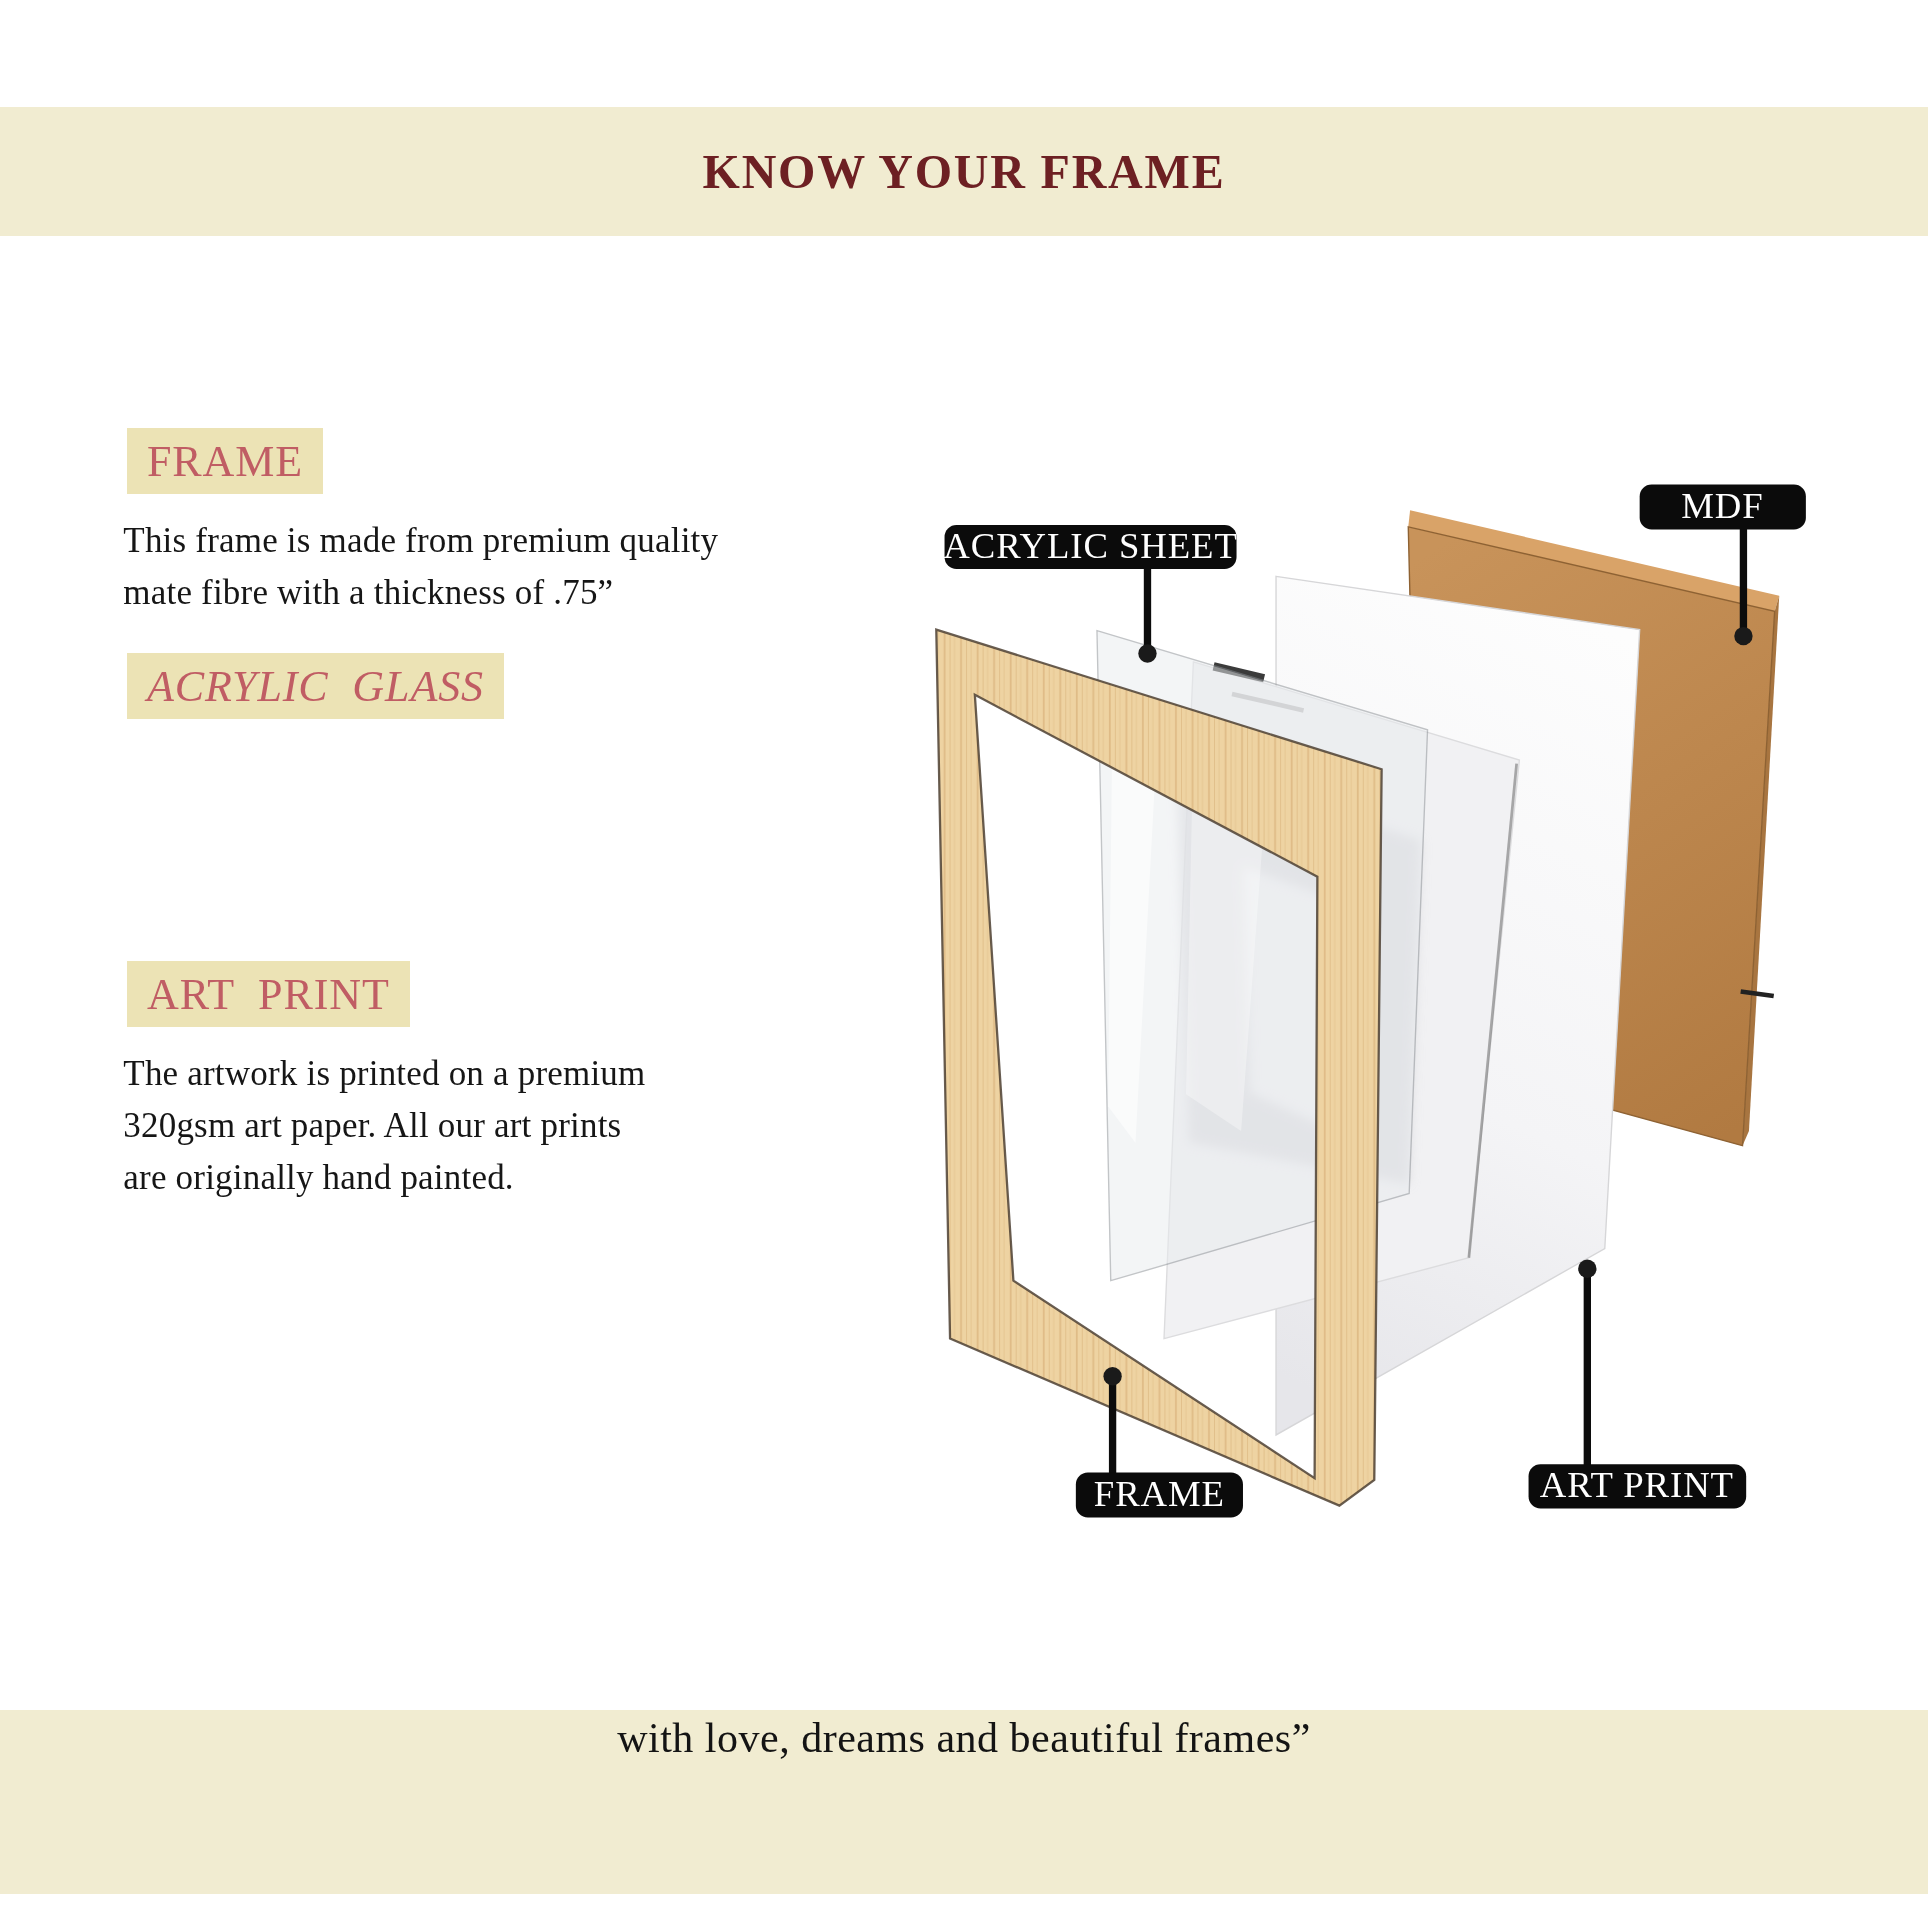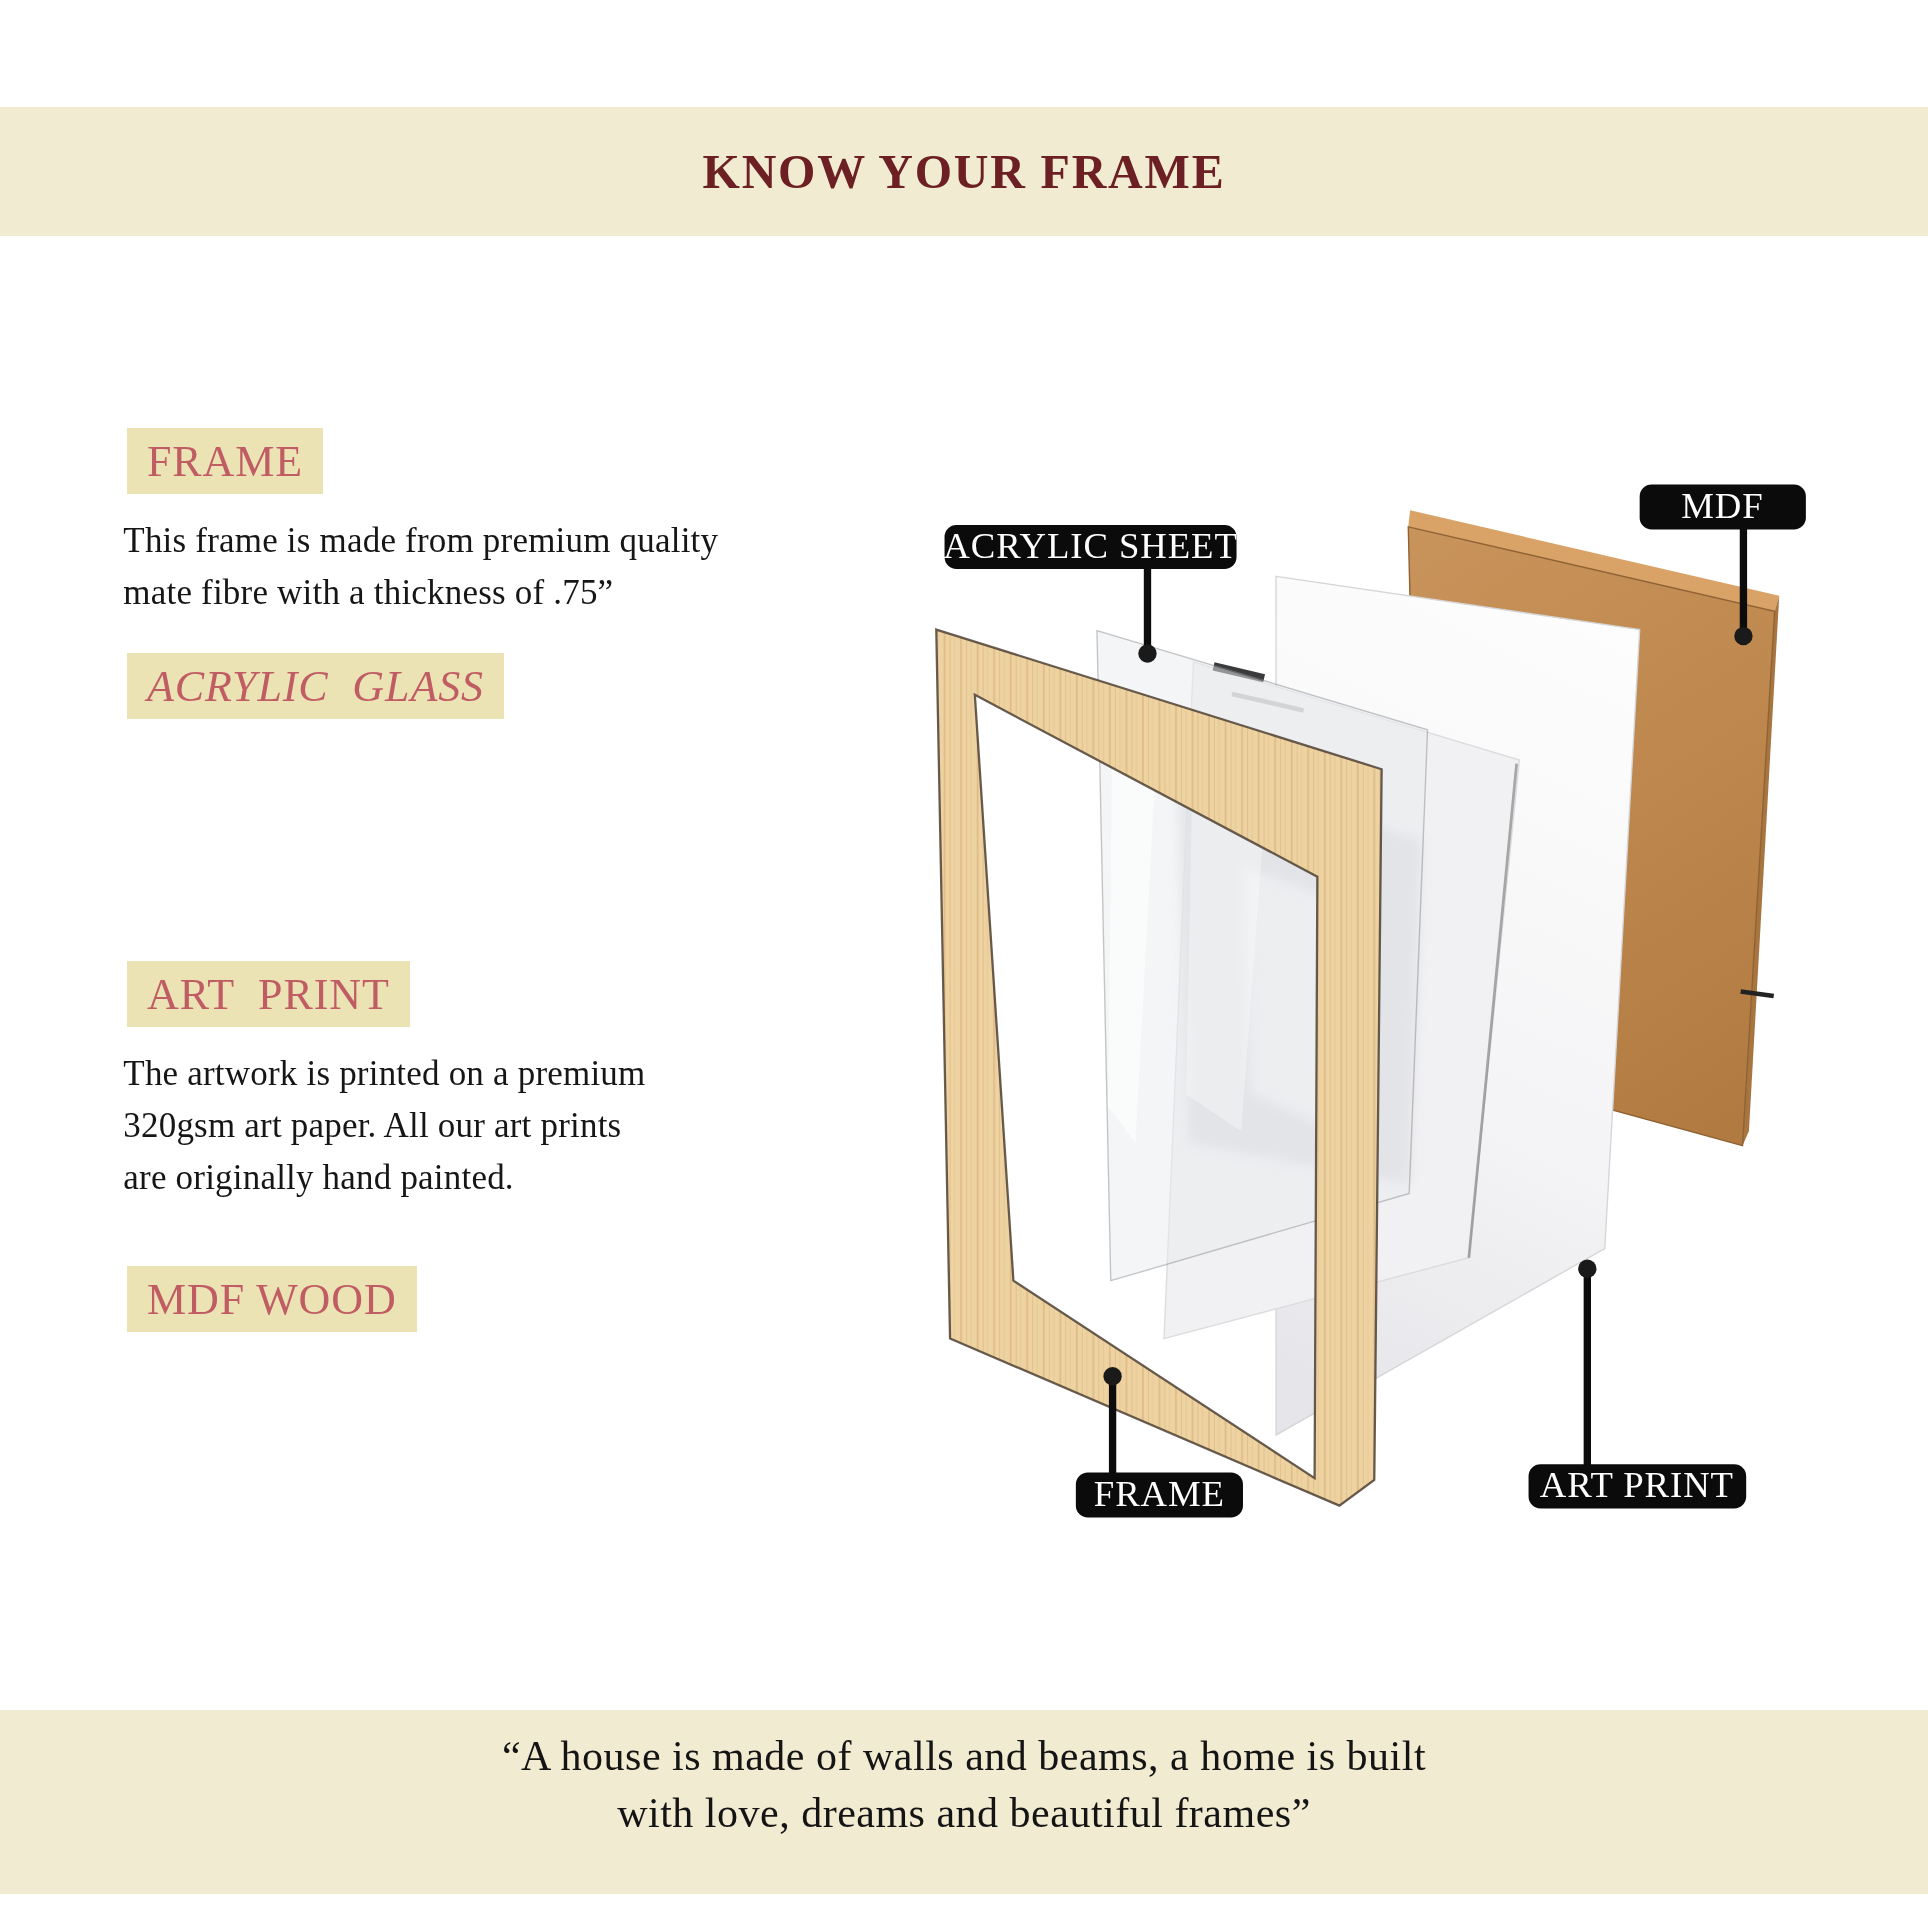--- a/index.html
+++ b/index.html
@@ -52,21 +52,20 @@
 </div>
 
 <div class="section" style="top:961px;">
   <span class="tag">ART  PRINT</span>
   <p class="sec-body">The artwork is printed on a premium
 320gsm art paper. All our art prints
 are originally hand painted.</p>
 </div>
 
 <div class="section" style="top:1266px;">
-  <span class="tag">MDF WOOD</span>
 </div>
 
 <svg id="diagram" viewBox="950 460 1150 1300">
   <defs>
     <linearGradient id="mdfGrad" gradientUnits="userSpaceOnUse" x1="1560" y1="600" x2="1940" y2="1200">
       <stop offset="0" stop-color="#c8935a"></stop>
       <stop offset="1" stop-color="#b17a41"></stop>
     </linearGradient>
     <linearGradient id="sheetGrad" gradientUnits="userSpaceOnUse" x1="1780" y1="700" x2="1400" y2="1500">
       <stop offset="0" stop-color="#fdfdfd"></stop>
@@ -134,16 +133,15 @@
     <text class="callout-text" x="1263" y="1640" text-anchor="middle">FRAME</text>
 
     <line x1="1729" y1="1382" x2="1729" y2="1600" stroke="#0c0c0c" stroke-width="8"></line>
     <circle cx="1729" cy="1382" r="10" fill="#1a1a1a"></circle>
     <rect x="1665" y="1595" width="237" height="48" rx="13" fill="#0b0b0b"></rect>
     <text class="callout-text" x="1783" y="1631" text-anchor="middle">ART PRINT</text>
   </g>
 </svg>
 
 <div class="band" id="quote-band">
-  <p class="quote-line" id="quote-line-1">“A house is made of walls and beams, a home is built</p>
   <p class="quote-line" id="quote-line-2">with love, dreams and beautiful frames”</p>
 </div>
 
 
 </body></html>

